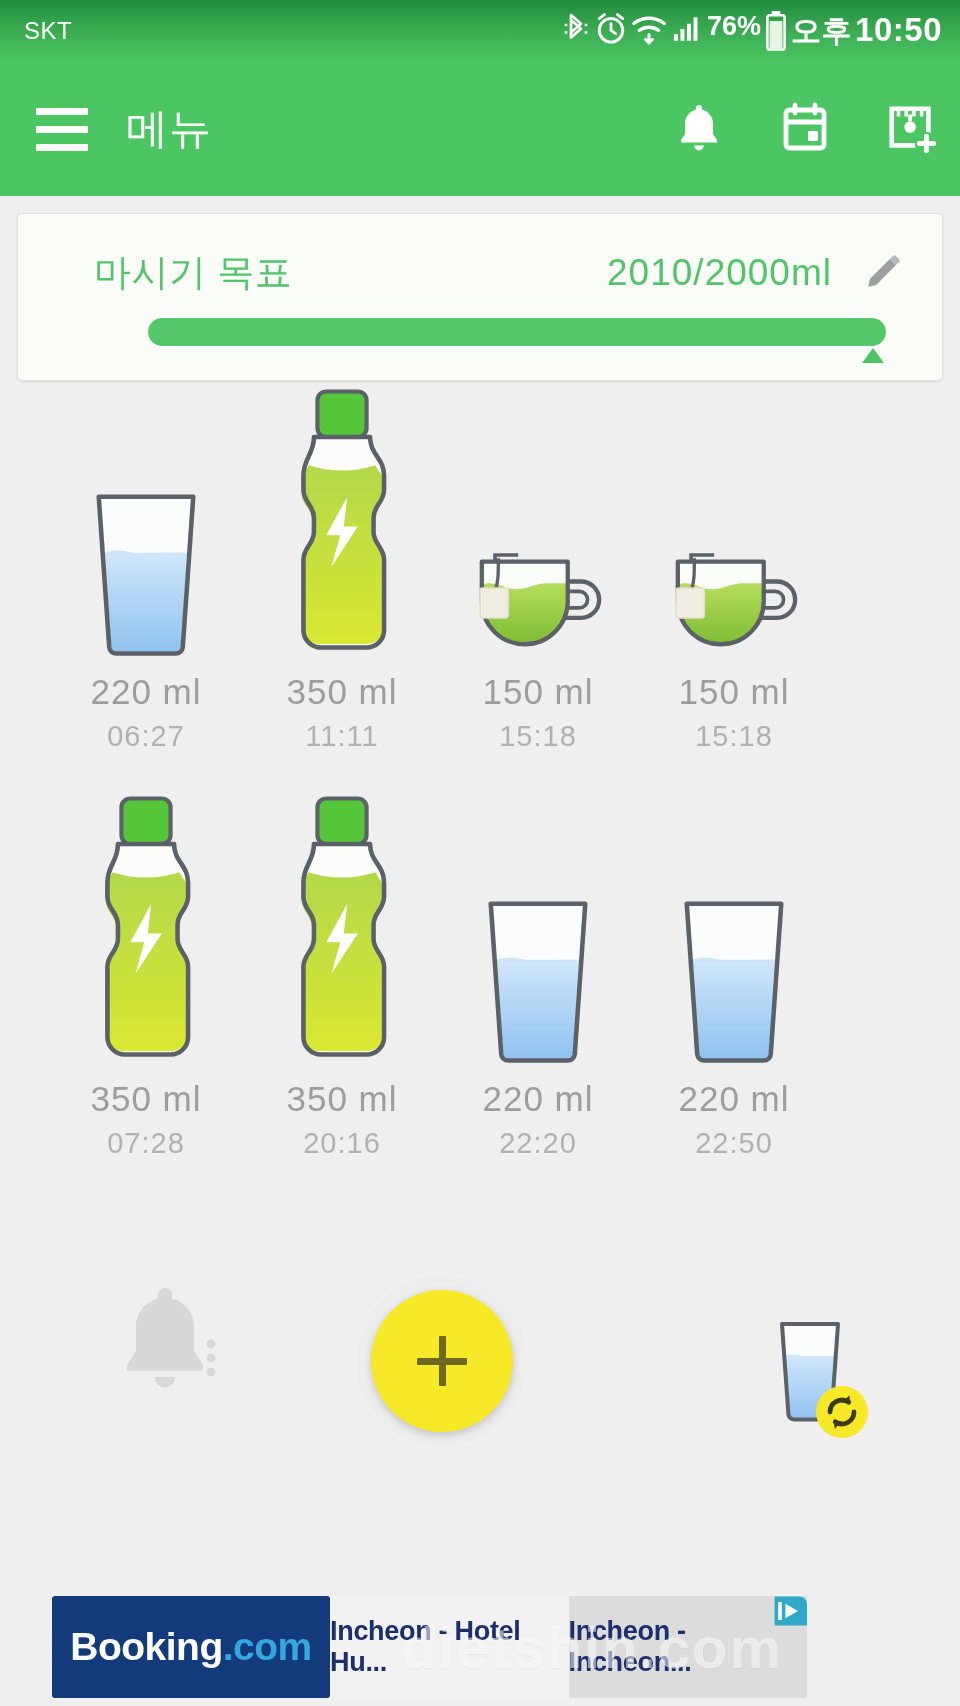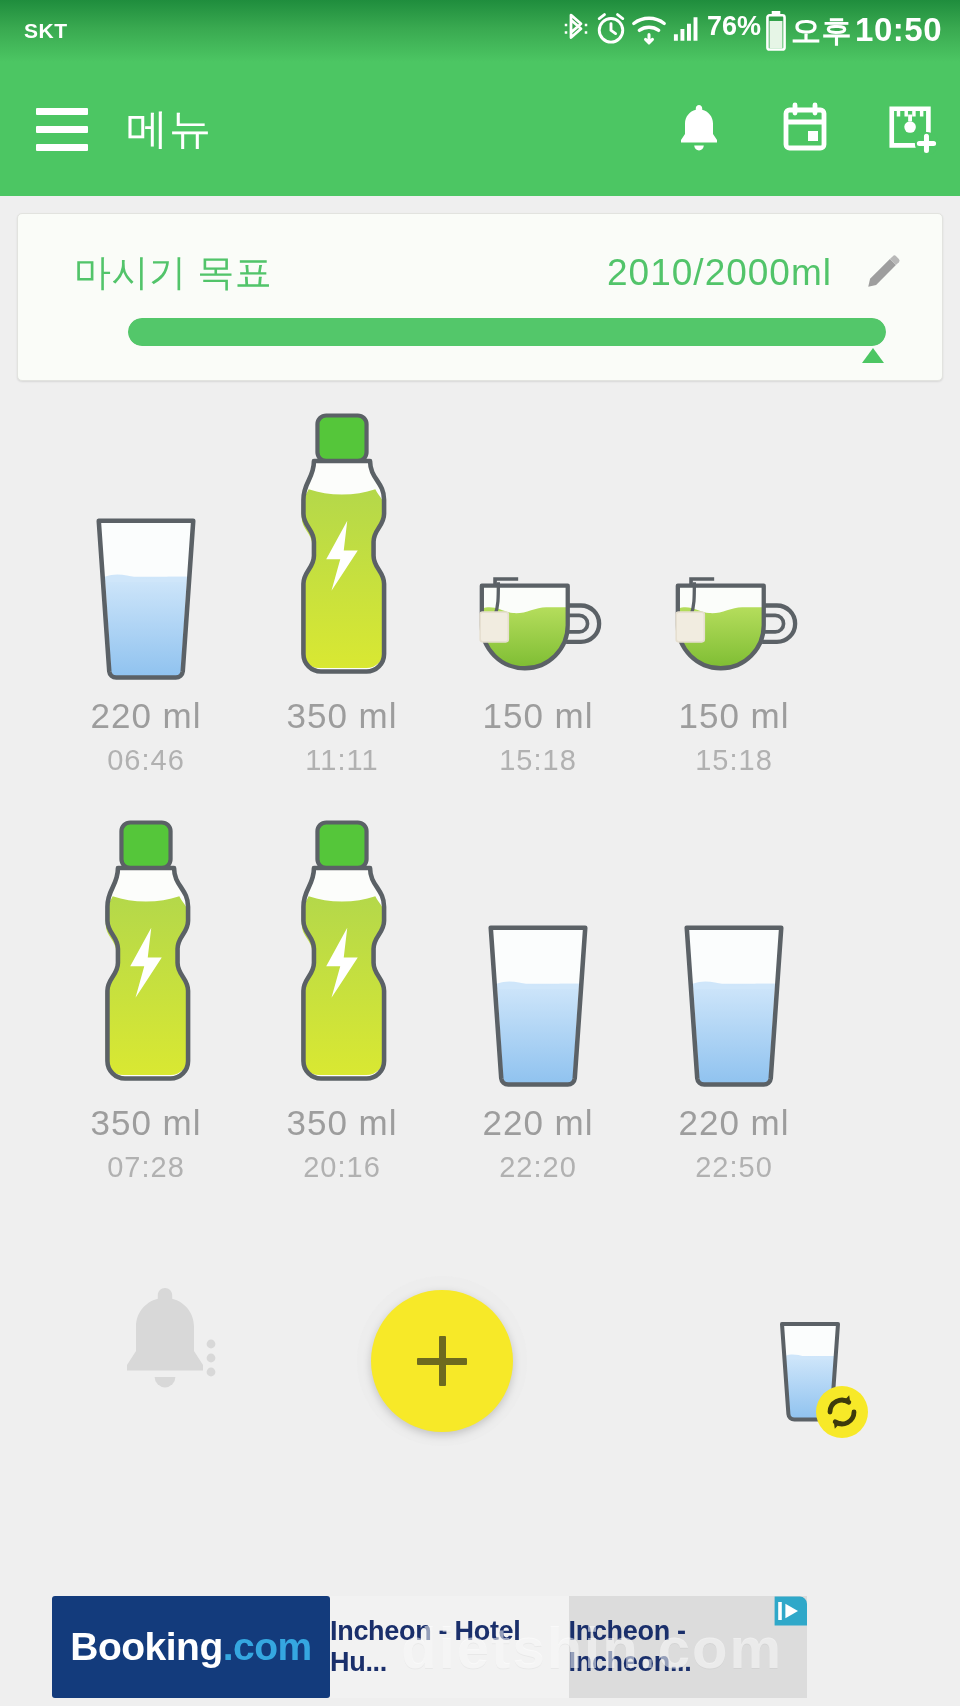--- a/index.html
+++ b/index.html
@@ -12,21 +12,21 @@
   #app { position: relative; width: 960px; height: 1706px; background: #efefef; }
 
   
   .statusbar {
     height: 62px; width: 100%;
     background: linear-gradient(180deg, #1f8d3d 0%, #39a950 45%, #4cc663 100%);
     display: flex; align-items: center;
     padding: 0 18px 0 24px;
     color: #ffffff;
   }
-  .carrier { font-size: 21px; font-weight: bold; letter-spacing: .5px; }
+  .carrier { font-size: 24px; font-weight: normal; letter-spacing: .5px; }
   .status-right { margin-left: auto; display: flex; align-items: flex-start; gap: 3px; }
   .sicon { display: block; }
   .batt-pct { font-size: 27px; font-weight: bold; }
   .ampm { font-size: 30px; font-weight: bold; letter-spacing: .5px; }
   .clock { font-size: 33px; font-weight: bold; letter-spacing: .5px; }
 
   
   .appbar {
     height: 134px; width: 100%;
     background: #4cc663;
@@ -41,38 +41,39 @@
   .appbar-actions .ab-icon { cursor: pointer; }
 
   
   .goal-card {
     position: absolute; left: 17px; top: 213px;
     width: 926px; height: 168px;
     background: #fafcf8;
     border: 1px solid #e2e3df;
     border-radius: 5px;
     box-shadow: 0 1px 2px rgba(0,0,0,.10);
+    padding-left: 20px;
   }
   .goal-row { display: flex; align-items: center; padding: 34px 38px 0 56px; }
   .goal-label { font-size: 37px; color: #52c46a; letter-spacing: .5px; }
   .goal-amount { margin-left: auto; font-size: 37px; color: #52c46a; letter-spacing: 1px; }
   .pencil { margin-left: 28px; width: 44px; height: 44px; }
   .bar-wrap { position: relative; margin: 20px 56px 0 110px; }
   .bar-track { height: 28px; border-radius: 14px; background: #e5e9e3; overflow: hidden; }
   .bar-fill { height: 100%; background: #53c76a; border-radius: 14px; }
   .bar-marker {
     position: absolute; right: 2px; top: 30px;
     width: 0; height: 0;
     border-left: 11px solid transparent;
     border-right: 11px solid transparent;
     border-bottom: 15px solid #4cc663;
   }
 
   
-  .grid { position: absolute; left: 0; top: 392px; width: 960px; text-align: right; }
+  .grid { position: absolute; left: 0; top: 368px; width: 960px; text-align: right; }
   .drink-row { display: flex; }
   .drink-cell {
     width: 196px; margin-left: 0;
     display: flex; flex-direction: column; align-items: center;
   }
   .row1 { padding-left: 48px; }
   .row2 { padding-left: 48px; margin-top: 22px; }
   .icon-box { height: 290px; display: flex; align-items: flex-end; justify-content: center; }
   .drink-amount { font-size: 35px; color: #9d9d9d; margin-top: 14px; letter-spacing: 1px; }
   .drink-time { font-size: 29px; color: #b1b1b1; margin-top: 8px; letter-spacing: 1px; }
@@ -217,21 +218,21 @@
                   <stop offset="1" stop-color="#8fc2ef"></stop>
               </linearGradient>
             </defs>
             <path d="M9 6h54l-6 86a4 4 0 01-4 3.6H19a4 4 0 01-4-3.6z" fill="#fbfdfd"></path>
             <path d="M12.6 38h46.8l-3.4 54a4 4 0 01-4 3.6H20a4 4 0 01-4-3.6z" fill="url(#wg1)"></path>
             <path d="M12.6 38c6-2.5 12-1 18 .4 6 1.4 12 1.2 18-.4l10.8 0-.2 3H12.5z" fill="#cfe6fa"></path>
             <path d="M9 6h54l-6 86a4 4 0 01-4 3.6H19a4 4 0 01-4-3.6z" fill="none" stroke="#5b6166" stroke-width="2.6" stroke-linejoin="round"></path>
           </svg>
         </div>
         <div class="drink-amount">220 ml</div>
-        <div class="drink-time">06:46</div>
+        <div class="drink-time">06:27</div>
       </div>
 
       <div class="drink-cell">
         <div class="icon-box">
           <svg width="134" height="270" viewBox="0 0 76 154">
             <defs>
               <linearGradient id="bg1" x1="0" y1="0" x2="0" y2="1">
                 <stop offset="0" stop-color="#b4d84a"></stop>
                   <stop offset="1" stop-color="#d9e832"></stop>
               </linearGradient>

